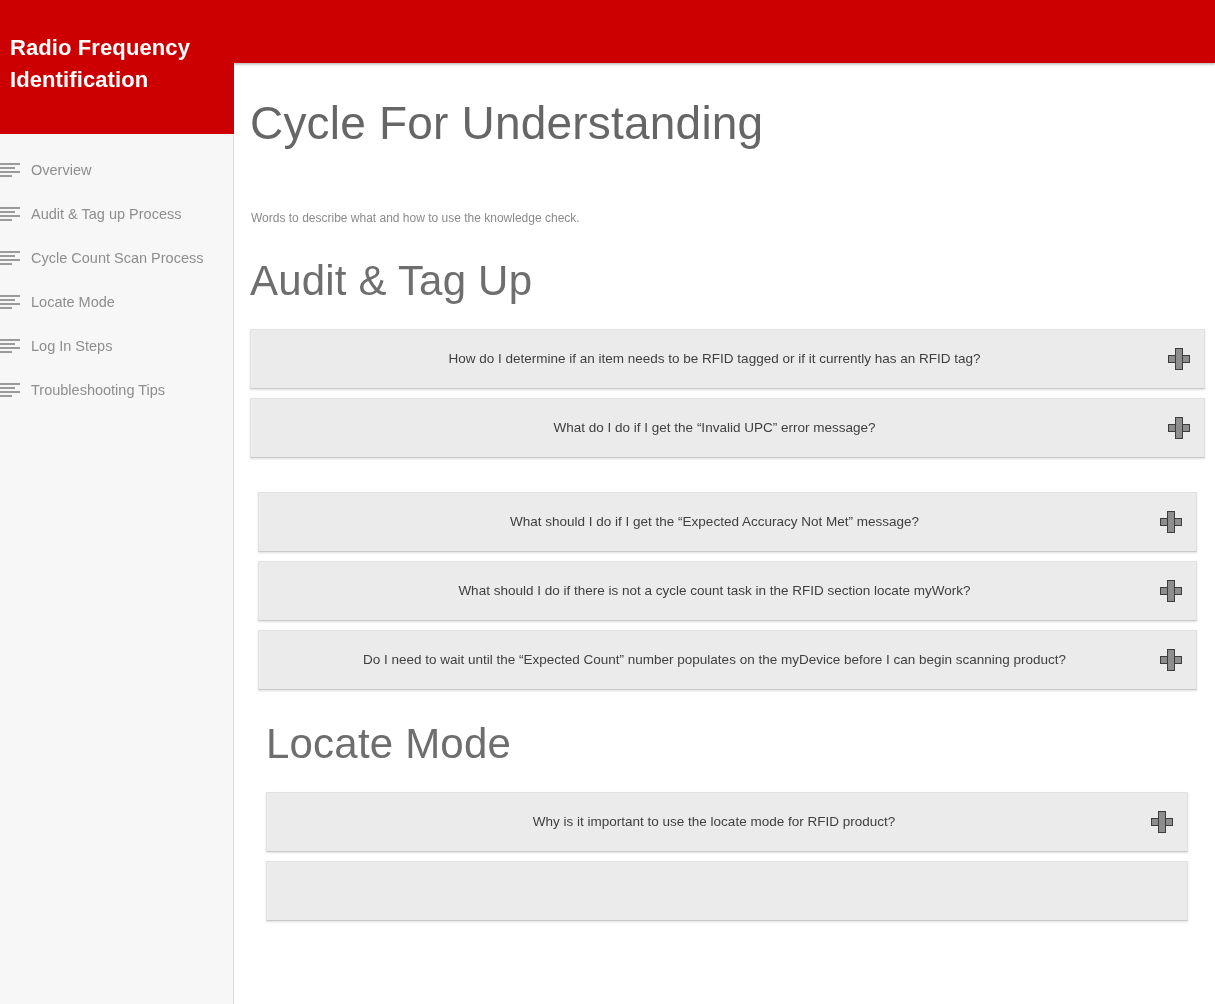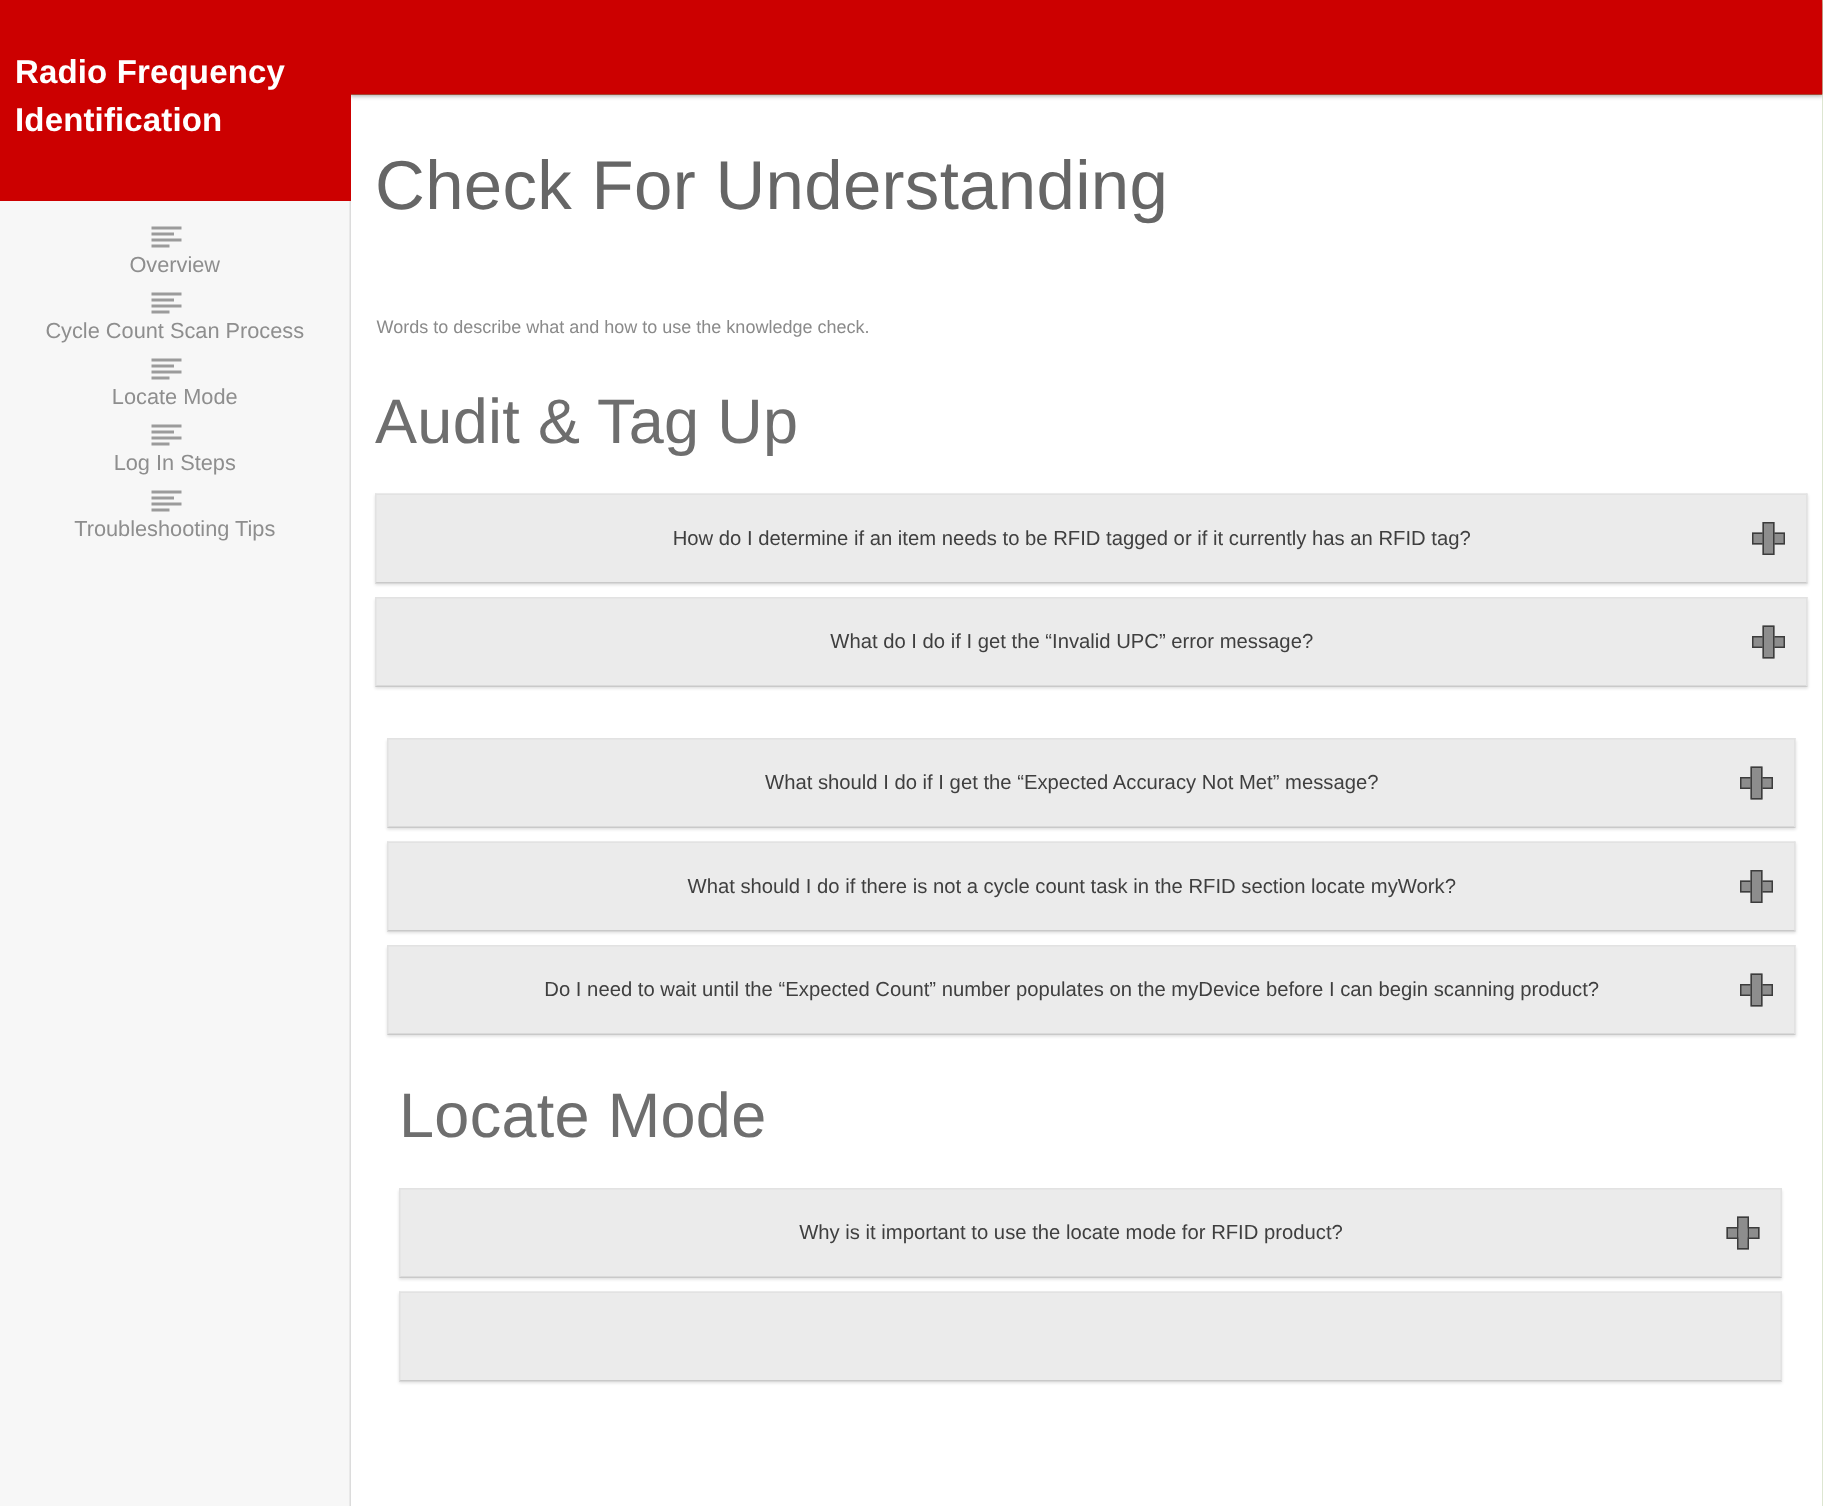--- a/index.html
+++ b/index.html
@@ -63,21 +63,20 @@
     padding-top: 14px;
   }
 
   .nav-item {
     display: flex;
     align-items: center;
     height: 44px;
     padding-left: 0;
     cursor: pointer;
     text-decoration: none;
-    flex-direction: column;
   }
 
   .nav-icon {
     width: 20px;
     height: 16px;
     margin-right: 11px;
     flex: 0 0 20px;
     display: flex;
     flex-direction: column;
     justify-content: center;
@@ -221,20 +220,29 @@
           </span>
           <span class="nav-label">Overview</span>
         </div>
         <div class="nav-item">
           <span class="nav-icon">
             <i></i>
             <i></i>
             <i></i>
             <i></i>
           </span>
+          <span class="nav-label">Audit &amp; Tag up Process</span>
+        </div>
+        <div class="nav-item">
+          <span class="nav-icon">
+            <i></i>
+            <i></i>
+            <i></i>
+            <i></i>
+          </span>
           <span class="nav-label">Cycle Count Scan Process</span>
         </div>
         <div class="nav-item">
           <span class="nav-icon">
             <i></i>
             <i></i>
             <i></i>
             <i></i>
           </span>
           <span class="nav-label">Locate Mode</span>
@@ -254,21 +262,21 @@
             <i></i>
             <i></i>
             <i></i>
           </span>
           <span class="nav-label">Troubleshooting Tips</span>
         </div>
       </div>
   </nav>
 
   <main class="main">
-    <h1 class="page-title">Check For Understanding</h1>
+    <h1 class="page-title">Cycle For Understanding</h1>
 
     <p class="page-subtitle">Words to describe what and how to use the knowledge check.</p>
 
     <div id="sections-container">
         <section class="section lvl-0">
           <h2 class="section-heading">Audit &amp; Tag Up</h2>
           <div class="accordion-list">
             <div class="accordion-row">
               <span class="accordion-label">How do I determine if an item needs to be RFID tagged or if it currently has an RFID tag?</span>
               <span class="plus-icon">

